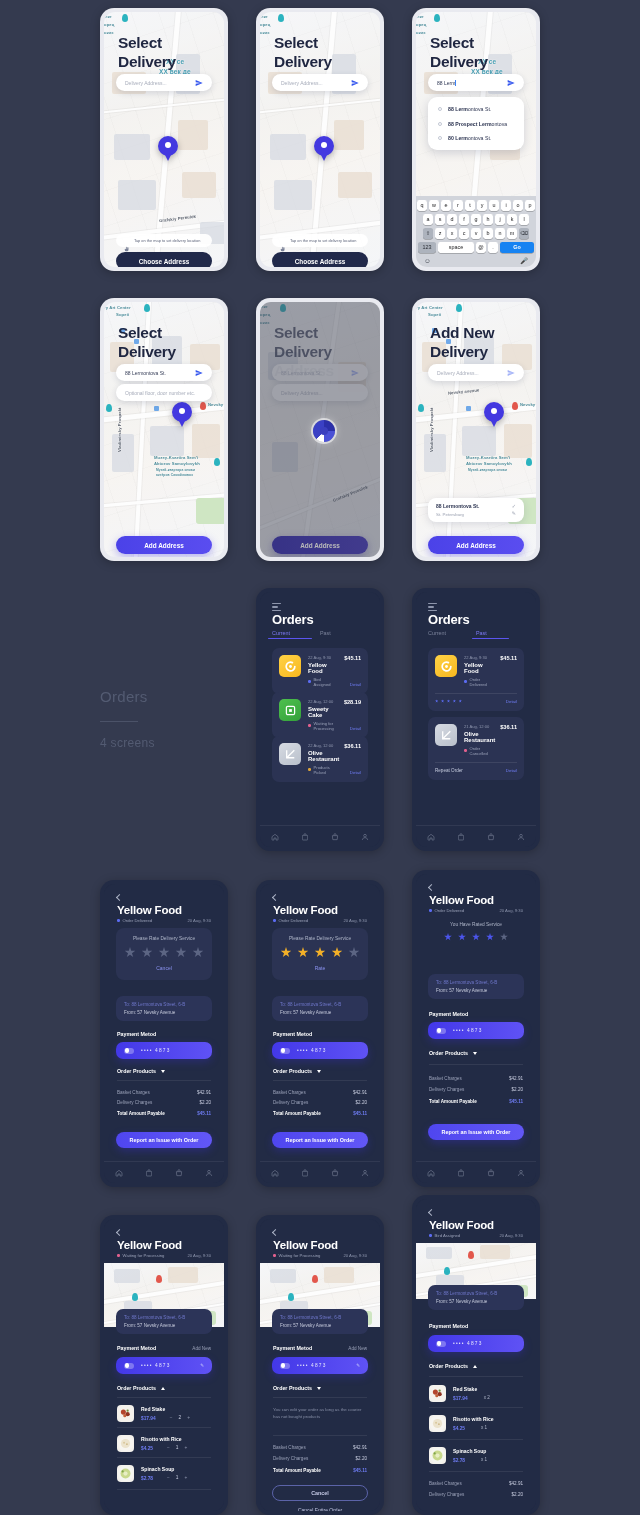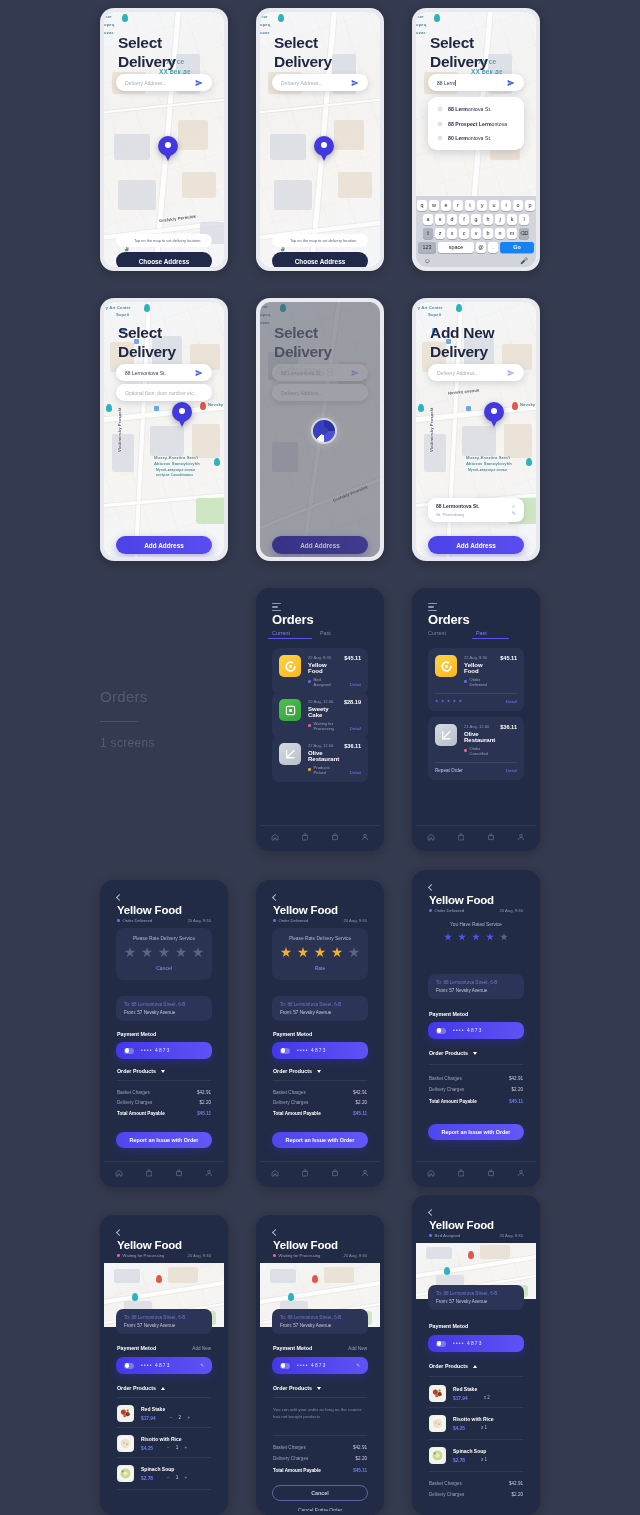--- a/index.html
+++ b/index.html
@@ -647,21 +647,21 @@
       </div>
       <div class="btn-violet" style="top:234px;">
         <span>Add Address</span>
       </div>
     </div>
   </div>
 
   <div class="caption" style="left:100px; top:688px;">
     <div class="big">Orders</div>
     <div class="rule"></div>
-    <div class="sm">1 screens</div>
+    <div class="sm">4 screens</div>
   </div>
 
   <div class="phone" style="left:256px; top:588px; width:128px; height:263px;">
     <div class="inner">
       <div class="dk">
         <div class="hamb">
             <i></i>
             <i></i>
             <i></i>
           </div>

